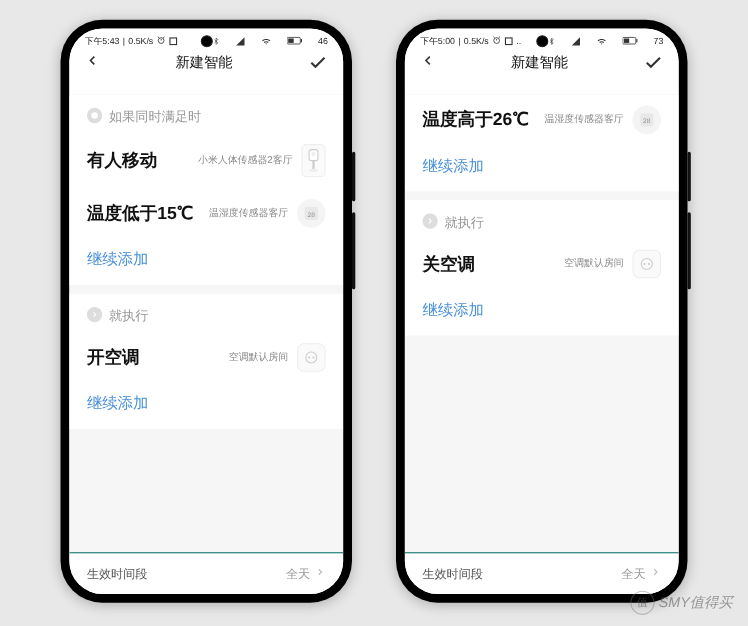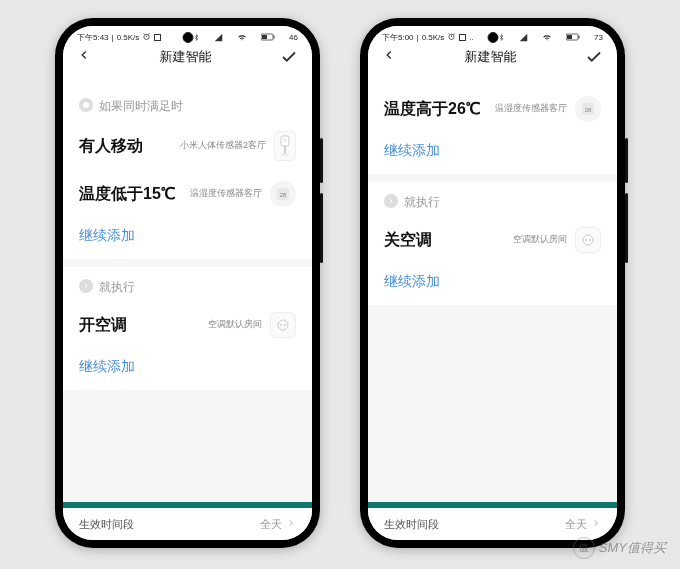--- a/index.html
+++ b/index.html
@@ -175,21 +175,21 @@
     border: 1px solid #eee;
   }
   .link-add {
     color: #4a90d9;
     font-size: 14px;
     padding: 10px 0 14px;
   }
   .footer {
     height: 38px;
     background: #fff;
-    border-top: 6px solid #0f766e;
+    border-top: 1px solid #0f766e;
     display: flex;
     align-items: center;
     justify-content: space-between;
     padding: 0 16px;
     font-size: 11px;
     color: #555;
   }
   .footer-right {
     display: flex;
     align-items: center;

